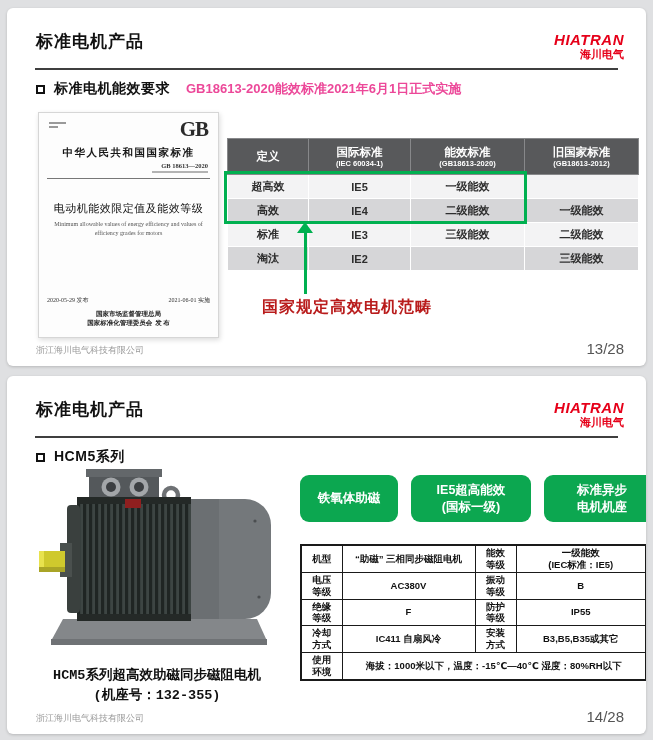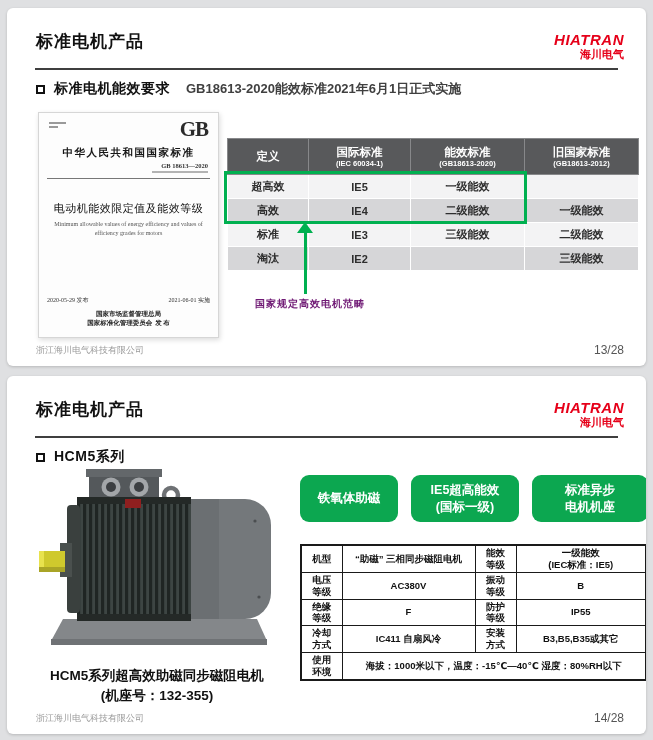--- a/index.html
+++ b/index.html
@@ -20,21 +20,21 @@
 
   .slide-title { position:absolute; left:29px; top:22px; font-size:17px; font-weight:bold; color:#121212; letter-spacing:1px; }
   .logo { position:absolute; right:22px; top:24px; text-align:right; color:#e60019; line-height:1;margin-left:15px; }
   .logo .en { font-size:15px; font-weight:900; letter-spacing:.5px; font-style:italic; }
   .logo .cn { font-size:11px; font-weight:bold; margin-top:2px; }
   .divider { position:absolute; left:28px; right:28px; top:60px; border-top:2px solid #3f3f3f; }
 
   .section { position:absolute; left:29px; top:72px; display:flex; align-items:center; }
   .bullet { width:9px; height:9px; border:2.5px solid #111; display:inline-block; margin-right:9px; flex:none; }
   .section-label { font-size:14px; font-weight:bold; color:#111; letter-spacing:.5px; }
-  .section-note { font-size:13px; font-weight:bold; color:#404040; margin-left:16px; }
+  .section-note { font-size:13px; font-weight:bold; color:#ec4899; margin-left:16px; }
 
   
   .cover {
     position:absolute; left:31px; top:104px; width:181px; height:226px;
     background:#fdfdfd; border:1px solid #d6d6d6;
     box-shadow:1px 2px 5px rgba(0,0,0,.14);
     font-family:"Liberation Serif","DejaVu Serif",serif;
   }
   .cover .codes { position:absolute; left:10px; top:9px; }
   .cover .codes i { display:block; height:2px; background:#9a9a9a; margin-bottom:2px; }
@@ -56,42 +56,42 @@
   .etable th .main { display:block; font-size:11.5px; font-weight:bold; line-height:1.25; }
   .etable th .sub  { display:block; font-size:7.5px; font-weight:bold; line-height:1.2; }
   .etable td { height:24px; text-align:center; font-size:11px; font-weight:600; color:#2e2e2e; border:1px solid #ffffff; }
   .etable tr.odd  td { background:#f3f3f4; }
   .etable tr.even td { background:#d6d6d8; }
 
   .hl-box { position:absolute; left:217px; top:163px; width:303px; height:53px; border:3px solid #00b050; }
   .arrow-line { position:absolute; left:297px; top:224px; width:3px; height:62px; background:#00b050; }
   .arrow-head { position:absolute; left:290px; top:214px; width:0; height:0;
     border-left:8.5px solid transparent; border-right:8.5px solid transparent; border-bottom:11px solid #00b050; }
-  .annotation { position:absolute; left:248px; top:289px; font-size:10px; font-weight:bold; color:#701a75; letter-spacing:1px; }
+  .annotation { position:absolute; left:255px; top:289px; font-size:16px; font-weight:bold; color:#b91c1c; letter-spacing:1px; }
 
   .footer-l { position:absolute; left:29px;  bottom:9px; font-size:9px;  color:#9a9a9a; }
-  .footer-r { position:absolute; right:22px; bottom:9px; font-size:12px; color:#555; }
+  .footer-r { position:absolute; right:22px; bottom:9px; font-size:15px; color:#555; }
 
   
   .badges { position:absolute; left:293px; top:99px; display:flex; gap:13px; }
   .badge {
     background:#0ca750; color:#fff; font-weight:bold; font-size:12.5px;
     border-radius:9px; height:47px; display:flex; align-items:center; justify-content:center;
     text-align:center; white-space:pre-line; line-height:1.3;
   }
-  .badge.b0 { width:98px; } .badge.b1 { width:108px; } .badge.b2 { width:116px; }
+  .badge.b0 { width:98px; } .badge.b1 { width:120px; } .badge.b2 { width:116px; }
 
   .stable { position:absolute; left:293px; top:168px; width:345px; border-collapse:collapse; table-layout:fixed; border:2px solid #1a1a1a; }
   .stable td {
     border:1px solid #1a1a1a; text-align:center; vertical-align:middle;
     font-size:9.5px; font-weight:600; color:#111; padding:1px 2px;
     line-height:1.25; white-space:pre-line; height:22px;
   }
   .motor-wrap { position:absolute; left:22px; top:93px; width:255px; height:190px; }
-  .caption { position:absolute; left:14px; top:290px; width:272px; text-align:center; font-size:13.5px; font-weight:bold; color:#101010; line-height:1.45; }
+  .caption { position:absolute; left:14px; top:290px; width:272px; text-align:center; font-size:13.5px; font-weight:bold; color:#101010; line-height:1.45;font-family:Liberation Mono, monospace; }
 </style>
 </head>
 <body>
 
 <div class="card" id="slide1">
   <div class="slide-title">标准电机产品</div>
   <div class="logo">
     <div class="en">HIATRAN</div>
     <div class="cn">海川电气</div>
   </div>

